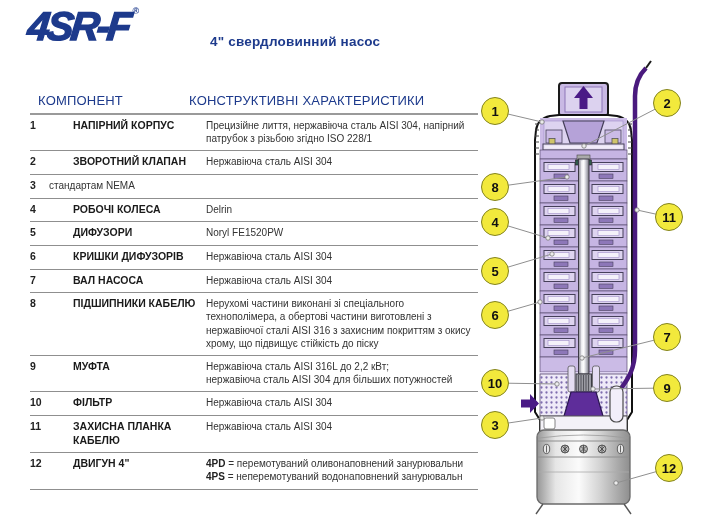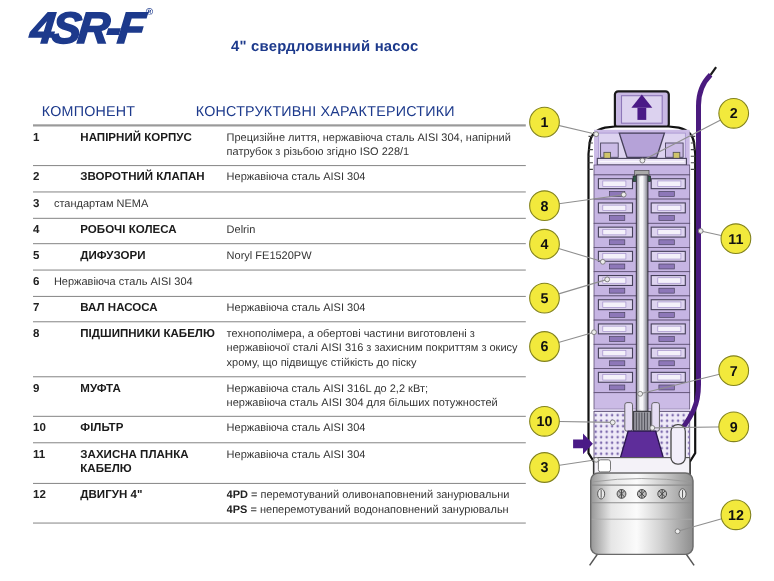--- a/index.html
+++ b/index.html
@@ -9,21 +9,21 @@
   
   .logo-block{position:absolute;left:28px;top:4px;color:var(--brand,#1d3a8c);white-space:nowrap;}
   .logo-text{font-size:40px;font-weight:bold;font-style:italic;letter-spacing:-3px;
              -webkit-text-stroke:1.4px currentColor;display:inline-block;transform:skewX(-6deg);}
   .logo-reg{font-size:9px;font-weight:bold;vertical-align:top;position:relative;top:2px;left:4px;}
   .tagline{position:absolute;left:210px;top:34px;font-size:13.5px;font-weight:bold;
            color:var(--brand,#1d3a8c);letter-spacing:.2px;}
 
   
   .th{position:absolute;top:93px;font-size:13px;font-weight:normal;color:var(--brand,#1d3a8c);letter-spacing:.2px;}
-  .th-col1{left:38px;} .th-col2{left:178px;}
+  .th-col1{left:38px;} .th-col2{left:189px;}
   .head-rule{position:absolute;left:30px;top:113px;width:448px;height:2px;background:#9a9a9a;}
   .rows{position:absolute;left:30px;top:115px;width:448px;}
   .trow{display:flex;align-items:flex-start;border-bottom:1px solid #8f8f8f;padding:4px 0 5px;}
   .tnum{width:19px;flex:none;font-size:10.5px;font-weight:bold;color:#222;line-height:1.3;}
   .tname{width:127px;flex:none;font-size:10.5px;font-weight:bold;color:#1a1a1a;
          padding-right:6px;line-height:1.3;padding-left:24px;}
   .tdesc{flex:1;min-width:0;font-size:10px;color:#333;line-height:1.32;overflow:hidden;}
   .dline{white-space:nowrap;}
   .dline b{color:#222;}
 
@@ -76,35 +76,37 @@
       </div>
       <div class="trow">
         <div class="tnum">5</div>
         <div class="tname">ДИФУЗОРИ</div>
         <div class="tdesc">
           <div class="dline">Noryl FE1520PW</div>
         </div>
       </div>
       <div class="trow">
         <div class="tnum">6</div>
+        <div class="tname">КРИШКИ ДИФУЗОРІВ</div>
         <div class="tdesc">
           <div class="dline">Нержавіюча сталь AISI 304</div>
         </div>
       </div>
       <div class="trow">
         <div class="tnum">7</div>
         <div class="tname">ВАЛ НАСОСА</div>
         <div class="tdesc">
           <div class="dline">Нержавіюча сталь AISI 304</div>
         </div>
       </div>
       <div class="trow">
         <div class="tnum">8</div>
         <div class="tname">ПІДШИПНИКИ КАБЕЛЮ</div>
         <div class="tdesc">
+          <div class="dline">Нерухомі частини виконані зі спеціального</div>
           <div class="dline">технополімера, а обертові частини виготовлені з</div>
           <div class="dline">нержавіючої сталі AISI 316 з захисним покриттям з окису</div>
           <div class="dline">хрому, що підвищує стійкість до піску</div>
         </div>
       </div>
       <div class="trow">
         <div class="tnum">9</div>
         <div class="tname">МУФТА</div>
         <div class="tdesc">
           <div class="dline">Нержавіюча сталь AISI 316L до 2,2 кВт;</div>

